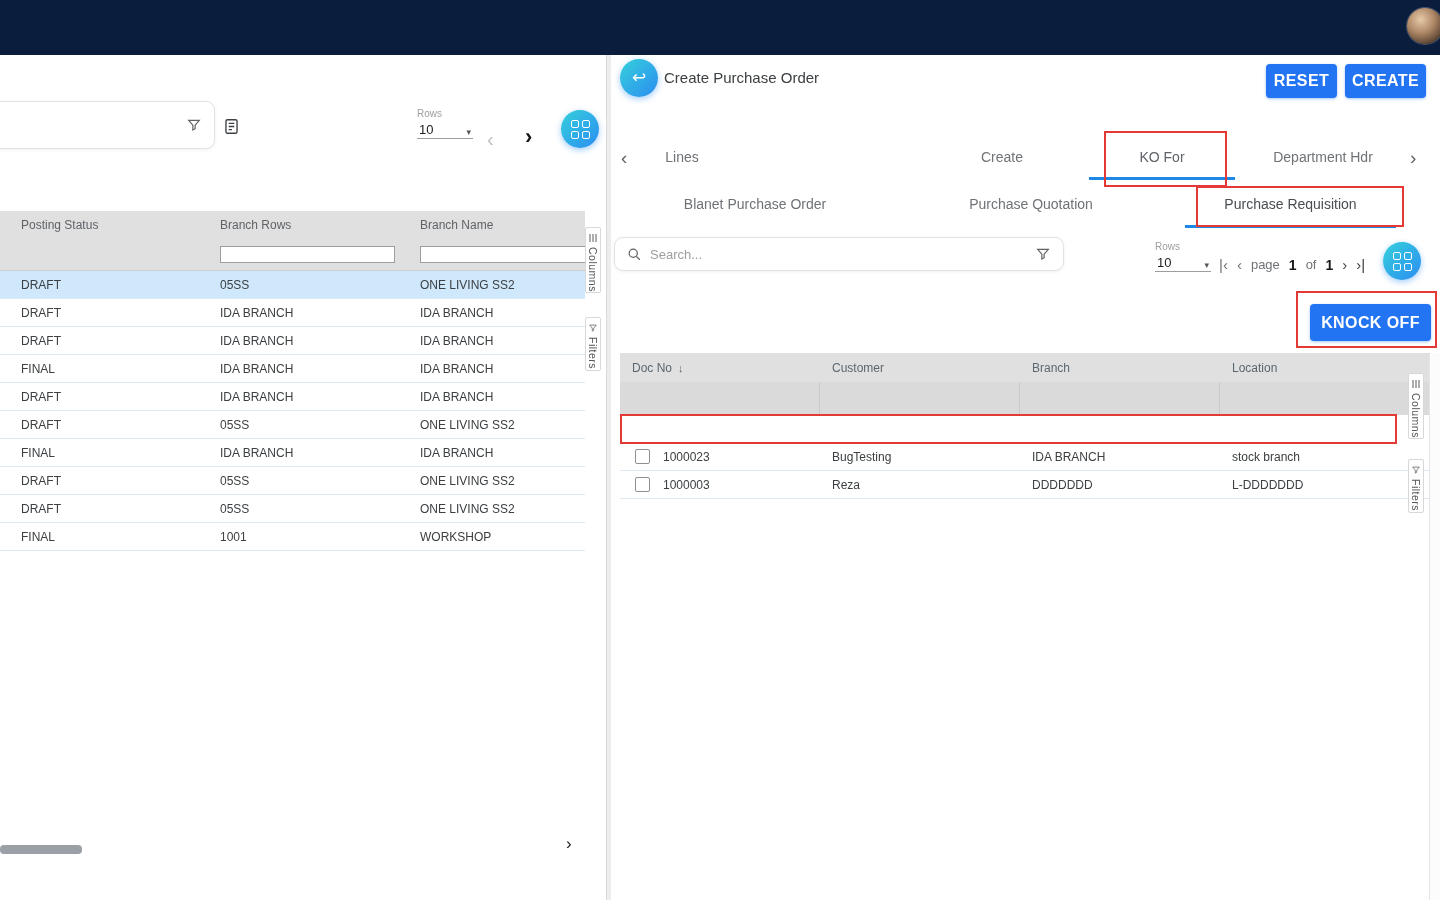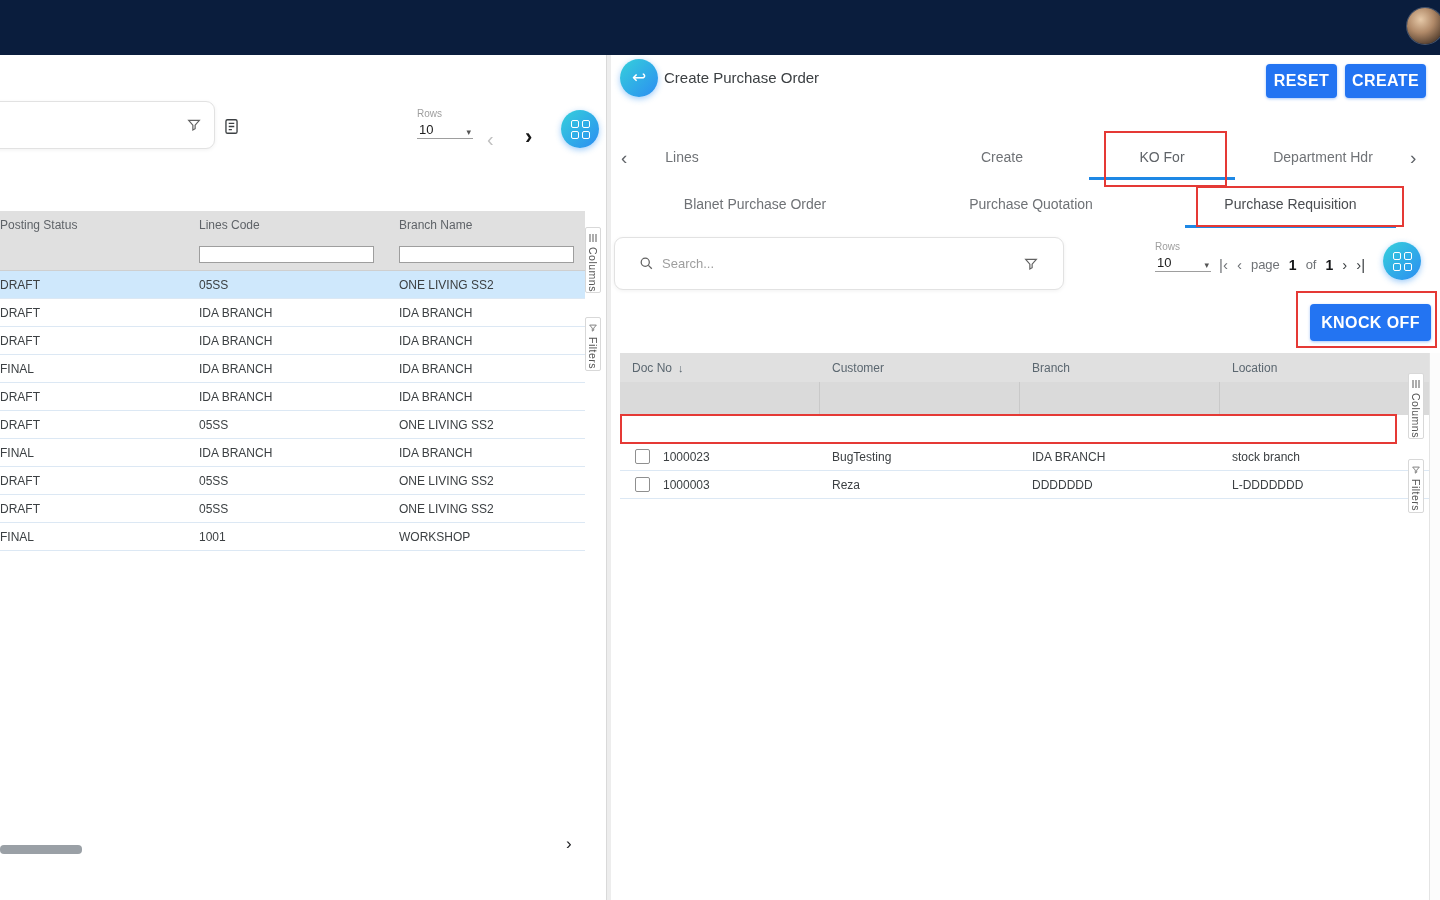--- a/index.html
+++ b/index.html
@@ -10,21 +10,21 @@
   background:radial-gradient(circle at 38% 32%,#e6c9a8 0%,#b08968 40%,#5d4634 75%,#2f241c 100%);
   box-shadow:0 0 0 1px rgba(255,255,255,.25)}
 .left-panel{position:absolute;left:0;top:55px;width:606px;height:845px;background:#fff}
 .panel-divider{position:absolute;left:606px;top:55px;width:5px;height:845px;background:#ededed;border-left:1px solid #d9d9d9}
 .right-panel{position:absolute;left:611px;top:55px;width:829px;height:845px;background:#fff}
 
 .searchbox{position:absolute;background:#fff;border:1px solid #e2e2e2;border-radius:9px;display:flex;align-items:center;box-shadow:0 1px 4px rgba(0,0,0,.06)}
 .searchbox input{border:0;outline:0;flex:1;font:13px "Liberation Sans",sans-serif;color:#333;min-width:0;background:transparent}
 .searchbox input::placeholder{color:#9e9e9e}
 .lp-search{left:-14px;top:46px;width:229px;height:48px;padding:0 12px;gap:8px}
-.rp-search{left:3px;top:182px;width:450px;height:53px;padding:0 24px;gap:8px}
+.rp-search{left:3px;top:182px;width:450px;height:34px;padding:0 12px;gap:8px}
 .icon{display:inline-flex;align-items:center;justify-content:center;flex:0 0 auto}
 svg{display:block}
 .lp-doc-icon{position:absolute;left:222px;top:62px}
 
 .rows-ctl{position:absolute;width:56px}
 .rows-label{display:block;font-size:10px;color:#9e9e9e}
 .rows-value{display:flex;justify-content:space-between;align-items:flex-end;border-bottom:1px solid #9e9e9e;font-size:13px;color:#212121;padding:2px 2px 1px 2px;margin-top:1px}
 .caret{font-size:9px;color:#555}
 
 .pg-ch{position:absolute;font-size:20px;line-height:1;color:#c0c0c0}
@@ -35,21 +35,21 @@
   display:flex;align-items:center;justify-content:center;box-shadow:0 2px 6px rgba(43,141,242,.45);cursor:pointer}
 .grid-icon{display:grid;grid-template-columns:8px 8px;grid-template-rows:8px 8px;gap:3px}
 .grid-icon i{border:1.6px solid #fff;border-radius:2px;display:block}
 .back-glyph{color:#fff;font-size:17px;transform:translateY(-1px)}
 
 .lt-header,.lt-filter,.lt-row{position:absolute;left:0;width:585px;display:grid;grid-template-columns:199px 200px 186px;align-items:center}
 .lt-header{top:156px;height:27px;background:#e0e0e0;font-size:12px;color:#5f6368}
 .lt-filter{top:183px;height:33px;background:#e0e0e0;border-bottom:1px solid #cfcfcf}
 .lt-row{height:28px;background:#fff;border-bottom:1px solid #dce8f4;font-size:12px;color:#3c4043}
 .lt-row.selected{background:#cfe8fc}
-.ltc{padding-left:0;white-space:nowrap;overflow:hidden}
+.ltc{padding-left:21px;white-space:nowrap;overflow:hidden}
 .flt{width:175px;height:17px;border:1px solid #9e9e9e;background:#fff;outline:none;font-size:11px;padding:0 3px}
 
 .rail-tab{position:absolute;display:flex;flex-direction:column;align-items:center;gap:4px;border:1px solid #d8d8d8;background:#fff;padding:5px 1px;border-radius:2px;width:16px}
 .rail-label{writing-mode:vertical-rl;font-size:10.5px;color:#555;letter-spacing:.5px}
 
 .hthumb{position:absolute;left:0;top:790px;width:82px;height:9px;background:#9aa0a6;border-radius:4px}
 .harrow{position:absolute;left:566px;top:780px;font-size:17px;color:#202124;line-height:1}
 
 .rp-title{position:absolute;left:53px;top:14px;font-size:15px;color:#3c4043}
 .btn{position:absolute;height:34px;background:#2374f2;color:#fff;border:none;border-radius:4px;
@@ -126,21 +126,21 @@
       <span class="grid-icon">
           <i></i>
           <i></i>
           <i></i>
           <i></i>
         </span>
     </div>
 
     <div class="lt-header">
       <span class="ltc">Posting Status</span>
-      <span class="ltc">Lines Code</span>
+      <span class="ltc">Branch Rows</span>
       <span class="ltc">Branch Name</span>
     </div>
     <div class="lt-filter">
       <span class="ltc"></span>
       <span class="ltc"><input class="flt" style=""></span>
       <span class="ltc"><input class="flt" style=""></span>
     </div>
 
     <div class="lt-row selected" style="top:216px">
       <span class="ltc">DRAFT</span>

